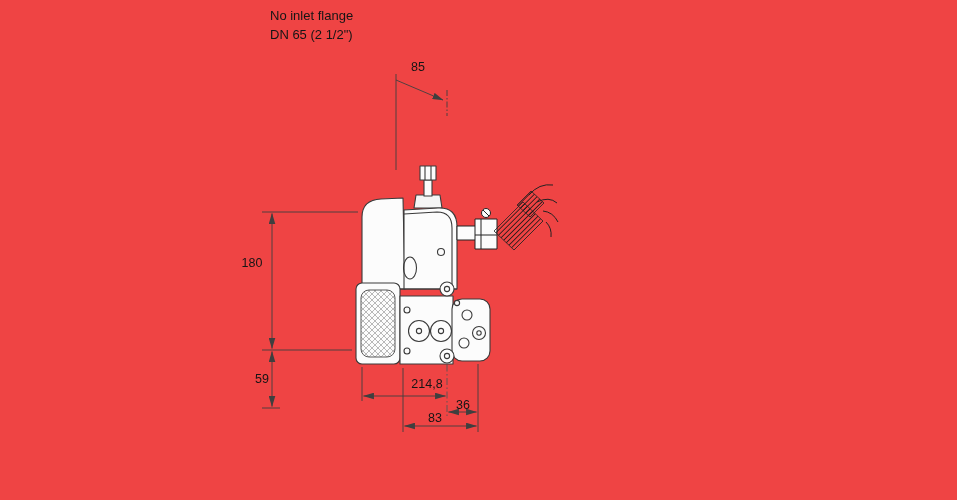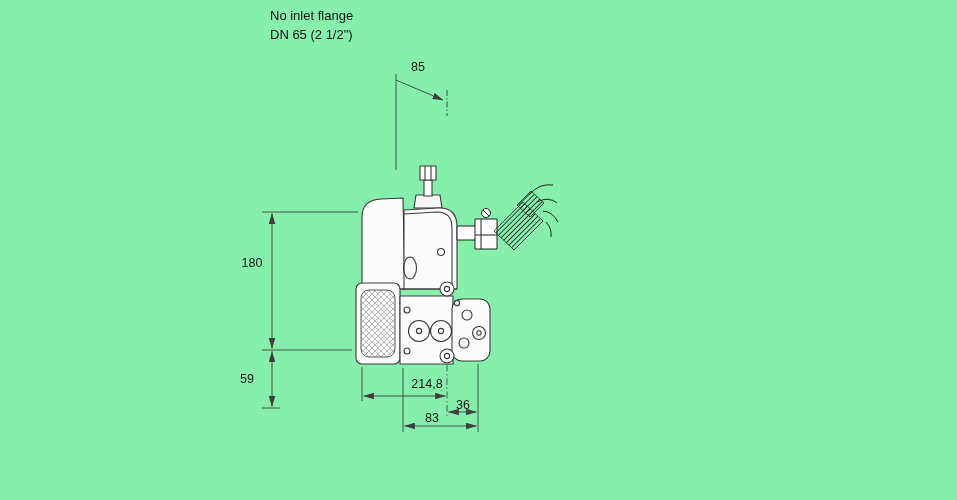--- a/index.html
+++ b/index.html
@@ -1,37 +1,37 @@
 <!DOCTYPE html>
 <html><head>
 <meta charset="utf-8">
 <style>
   html,body{margin:0;padding:0;background:#e9e9e9;}
   .stage{
-    position:relative;width:957px;height:500px;background:#86efac;
+    position:relative;width:957px;height:500px;background:#ef4444;
     font-family:"Liberation Sans",sans-serif;color:#151515;overflow:hidden;
   }
   .note{position:absolute;font-size:13px;line-height:19px;white-space:nowrap;}
   .lbl{position:absolute;font-size:12.5px;line-height:14px;white-space:nowrap;}
   svg.drawing{position:absolute;left:0;top:0;}
 </style>
 </head>
 <body>
 
 <div class="stage">
 
   <div class="note" style="left:270px;top:6px;">No inlet flange</div>
   <div class="note" style="left:270px;top:25px;">DN 65 (2 1/2")</div>
 
   <div class="lbl" style="left:386px;top:60px;width:24px;text-align:center;margin-left:20px;">85</div>
   <div class="lbl" style="left:236px;top:256px;width:32px;text-align:center;">180</div>
-  <div class="lbl" style="left:240px;top:372px;width:28px;text-align:left;">59</div>
+  <div class="lbl" style="left:248px;top:372px;width:28px;text-align:center;">59</div>
   <div class="lbl" style="left:404px;top:377px;width:46px;text-align:center;">214,8</div>
   <div class="lbl" style="left:450px;top:398px;width:26px;text-align:center;">36</div>
-  <div class="lbl" style="left:411px;top:411px;width:28px;text-align:right;">83</div>
+  <div class="lbl" style="left:421px;top:411px;width:28px;text-align:center;">83</div>
 
   <svg class="drawing" width="957" height="500" viewBox="0 0 957 500">
     <defs>
       <marker id="arr" viewBox="0 0 10 6" refX="9.5" refY="3" markerWidth="11" markerHeight="7" markerUnits="userSpaceOnUse" orient="auto-start-reverse">
         <path d="M0,0 L10,3 L0,6 Z" fill="#3f3f3f"></path>
       </marker>
       <pattern id="mesh" width="6" height="6" patternUnits="userSpaceOnUse">
         <path d="M0,0 L6,6 M6,0 L0,6" stroke="#9b9b9b" stroke-width="0.7"></path>
       </pattern>
       <pattern id="coil" width="3.6" height="3.6" patternUnits="userSpaceOnUse" patternTransform="rotate(45)">

